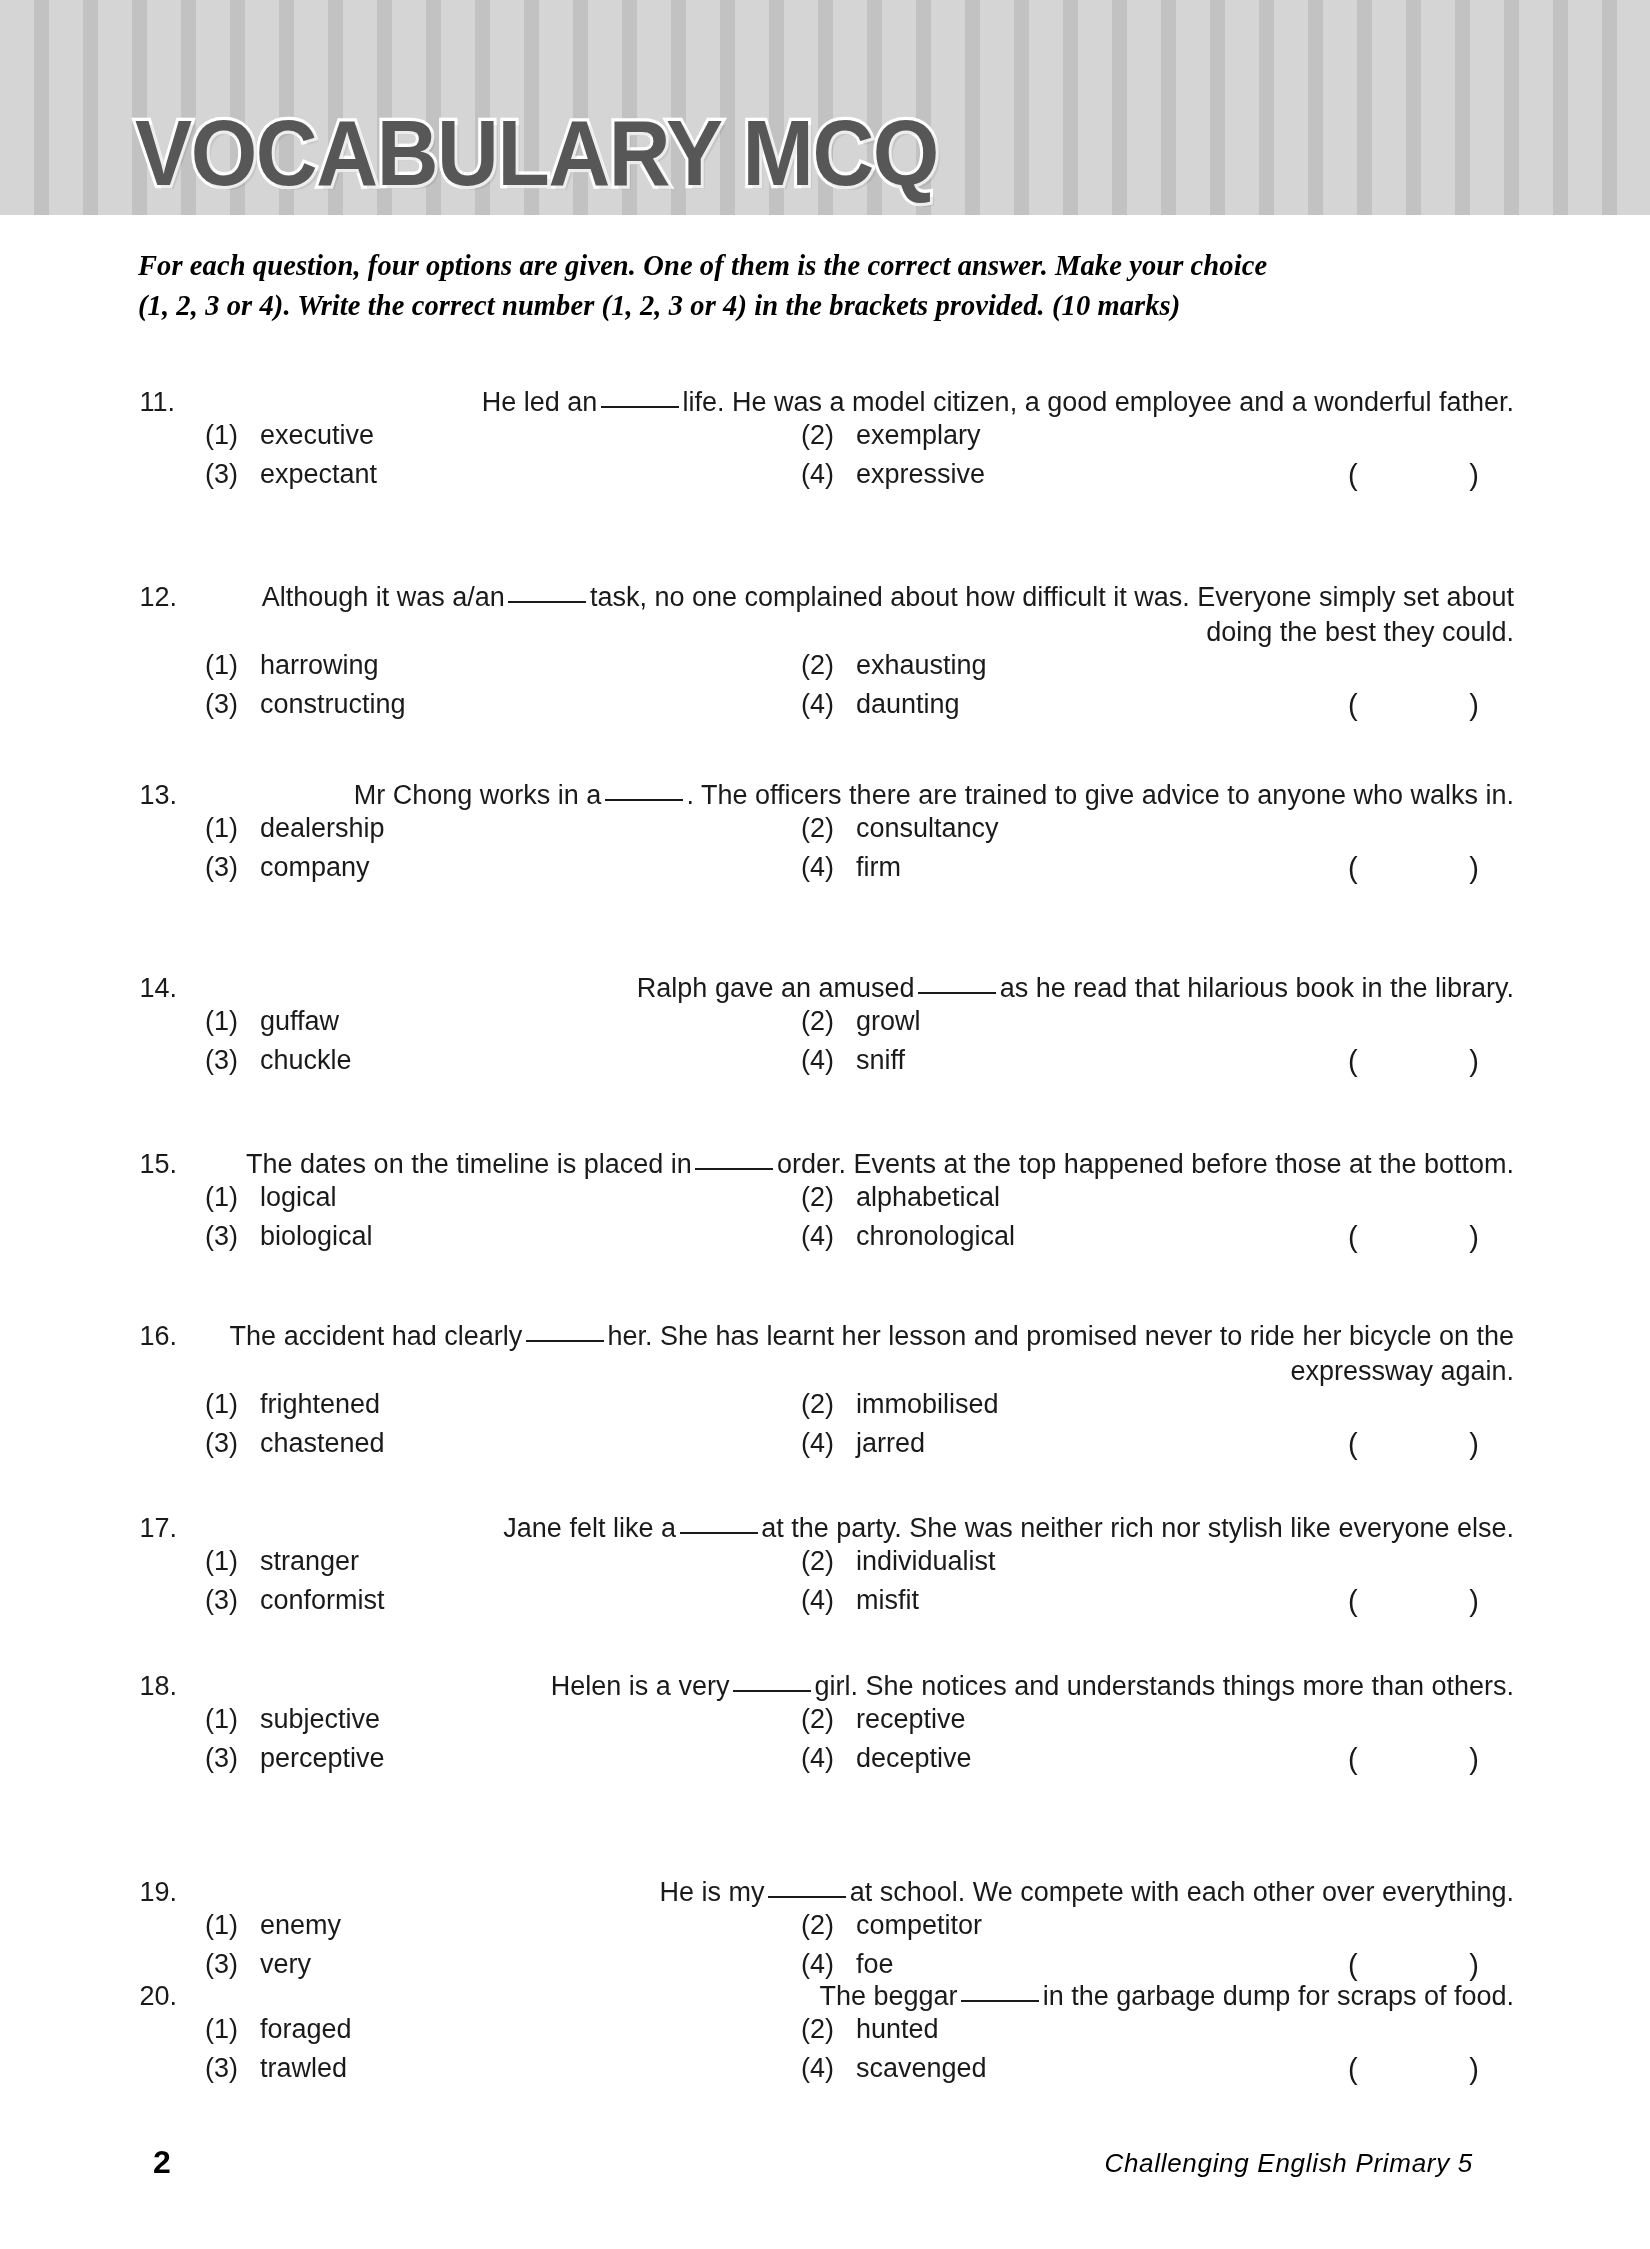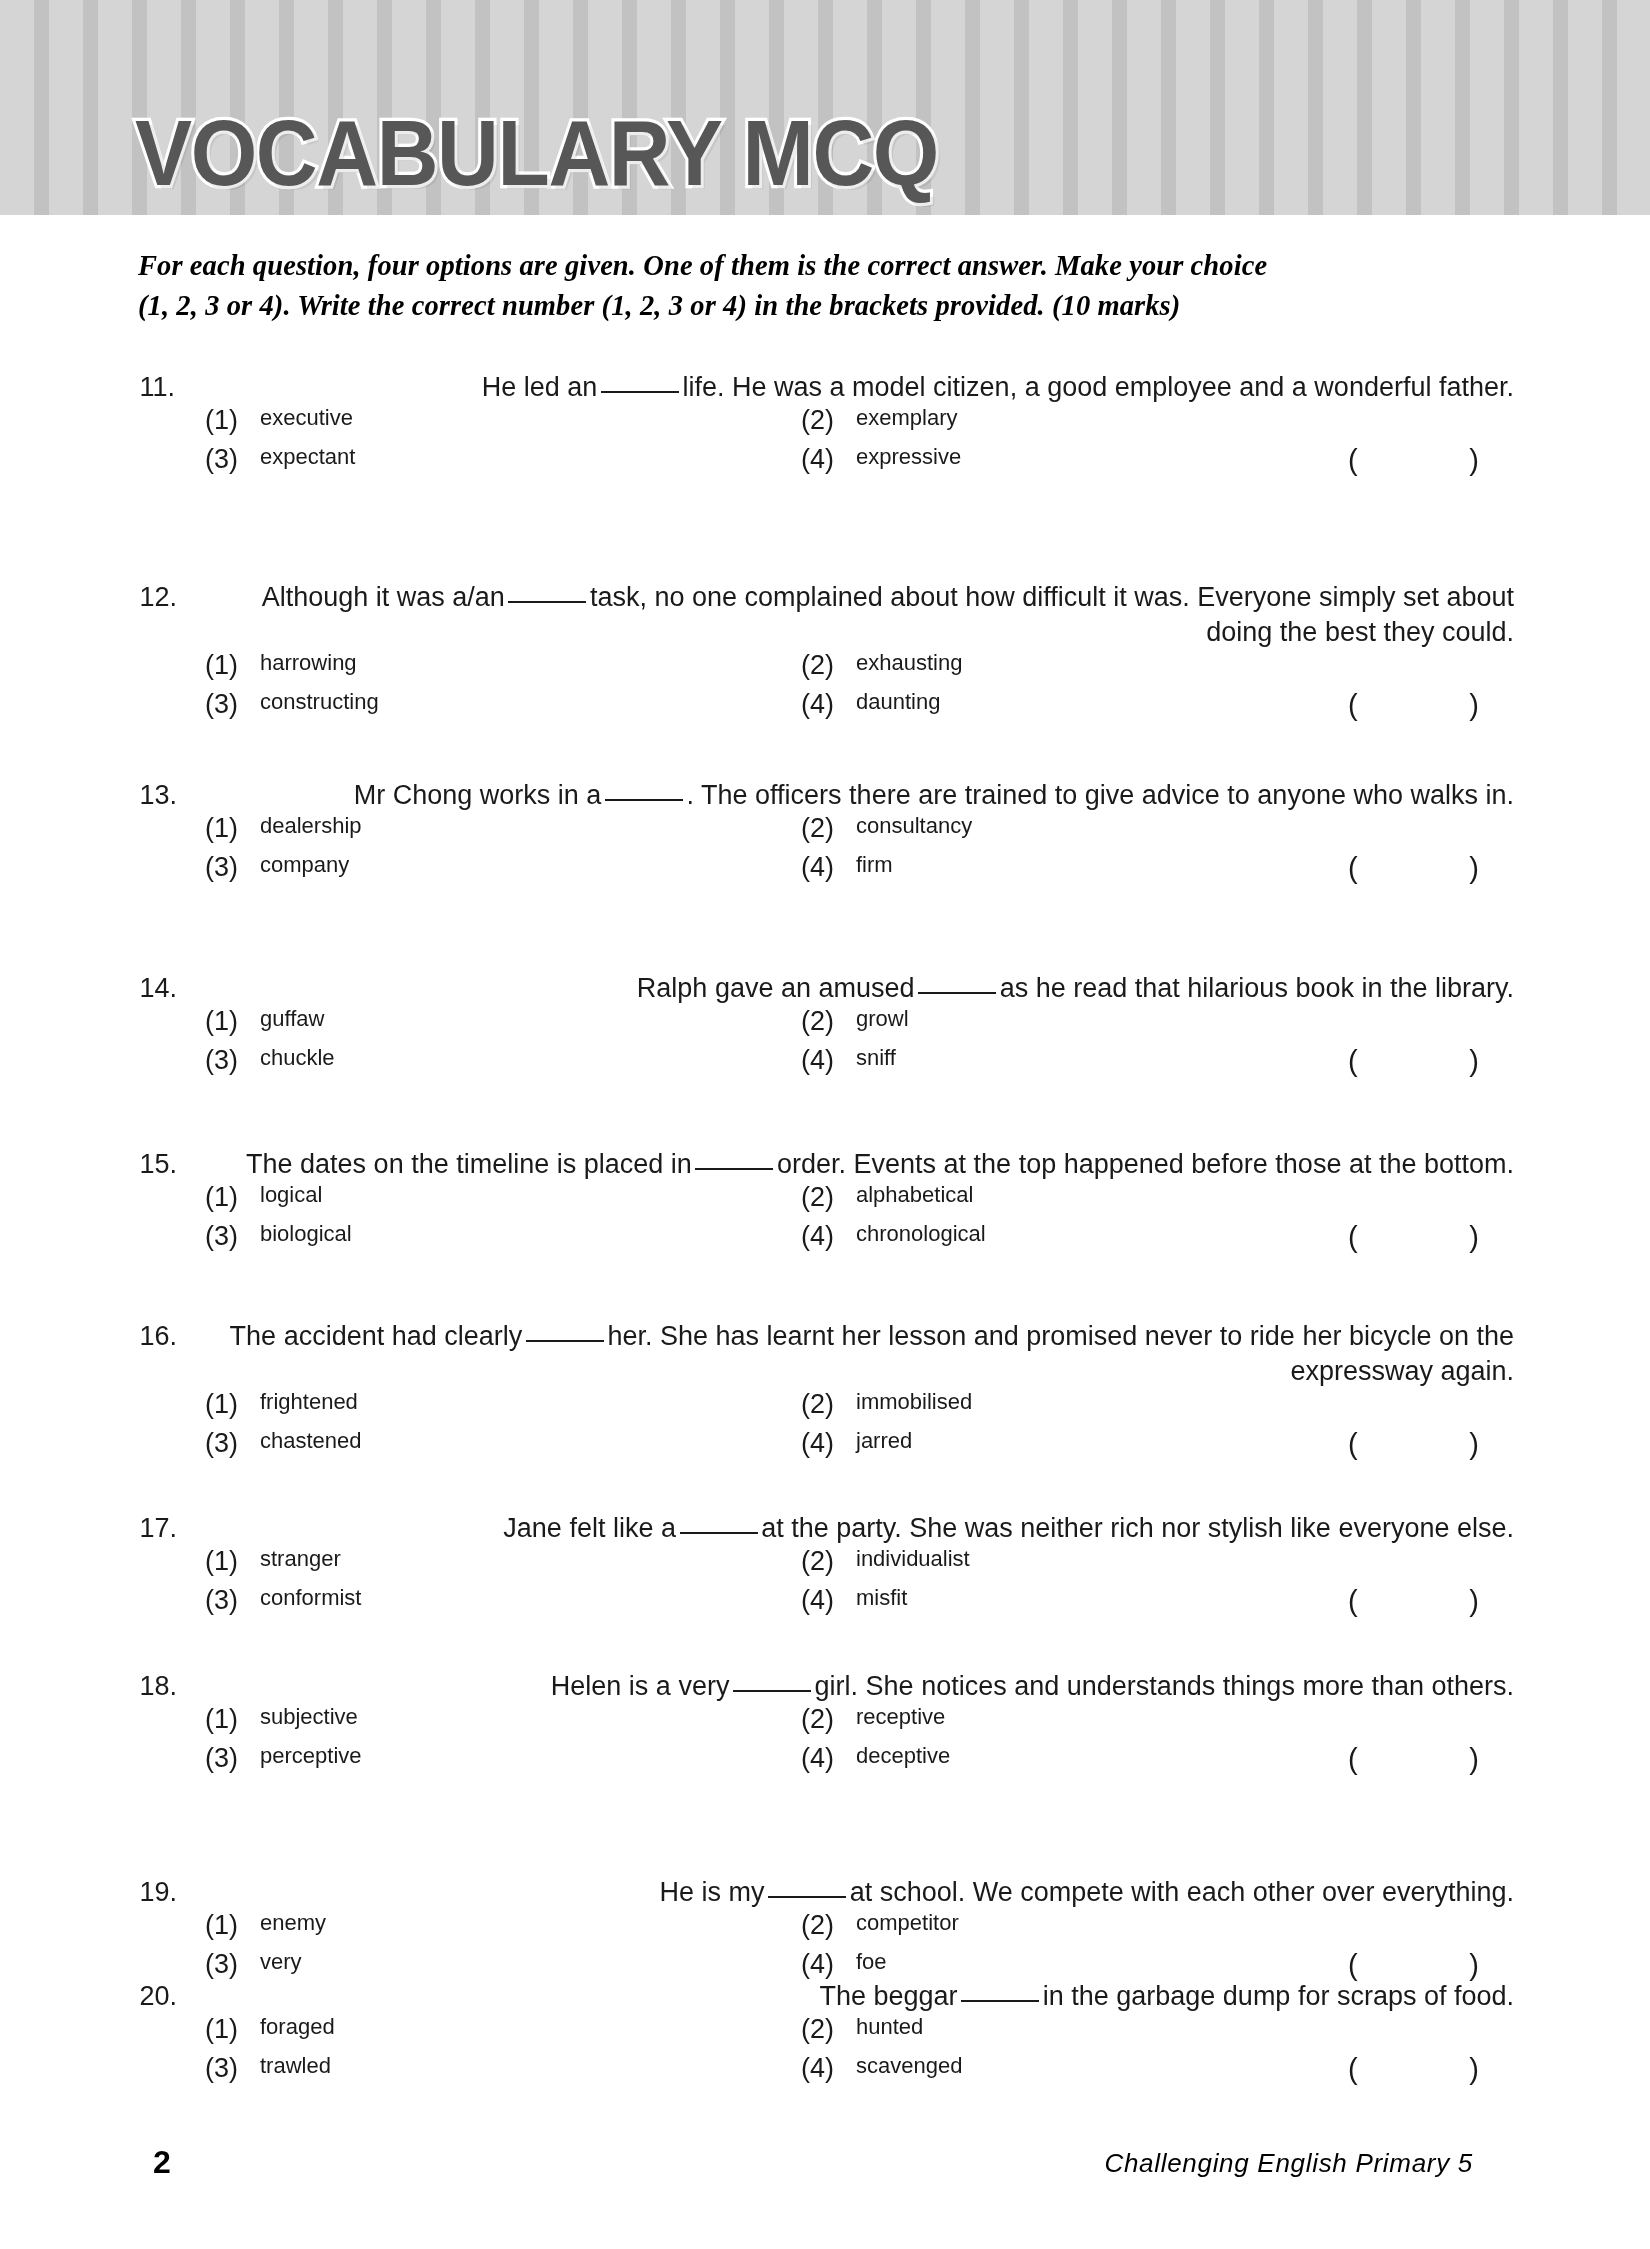--- a/index.html
+++ b/index.html
@@ -129,21 +129,21 @@
     font-size: 27px;
     line-height: 1.0;
     color: #1a1a1a;
   }
   .opt-a { flex: 0 0 596px; }
   .opt-b { flex: 0 0 508px; }
   .opt-label {
     flex: 0 0 55px;
     font-size: 27px;
   }
-  .opt-text { font-size: 22px; }
+  .opt-text { font-size: 27px; }
 
   .answer-bracket {
     position: absolute;
     left: 1213px;
     width: 131px;
     display: flex;
     justify-content: space-between;
     font-size: 29px;
     line-height: 1.0;
     color: #1a1a1a;
@@ -181,21 +181,21 @@
 
 <div id="header-band"></div>
 <div id="page-title">VOCABULARY MCQ</div>
 
 <div id="instructions">
   <span class="line">For each question, four options are given. One of them is the correct answer. Make your choice</span>
   <span class="line">(1, 2, 3 or 4). Write the correct number (1, 2, 3 or 4) in the brackets provided. (10 marks)</span>
 </div>
 
 <div id="questions">
-    <div class="question" style="top: 370px;">
+    <div class="question" style="top: 385px;">
       <div class="q-stem">
         <div class="q-num">11.</div>
         <div class="q-text"><span>He led an</span><span class="blank"></span><span>life. He was a model citizen, a good employee and a wonderful father.</span></div>
       </div>
       <div class="q-options">
         <div class="opt-row">
           <div class="opt opt-a">
             <span class="opt-label">(1)</span>
             <span class="opt-text">executive</span>
           </div>

